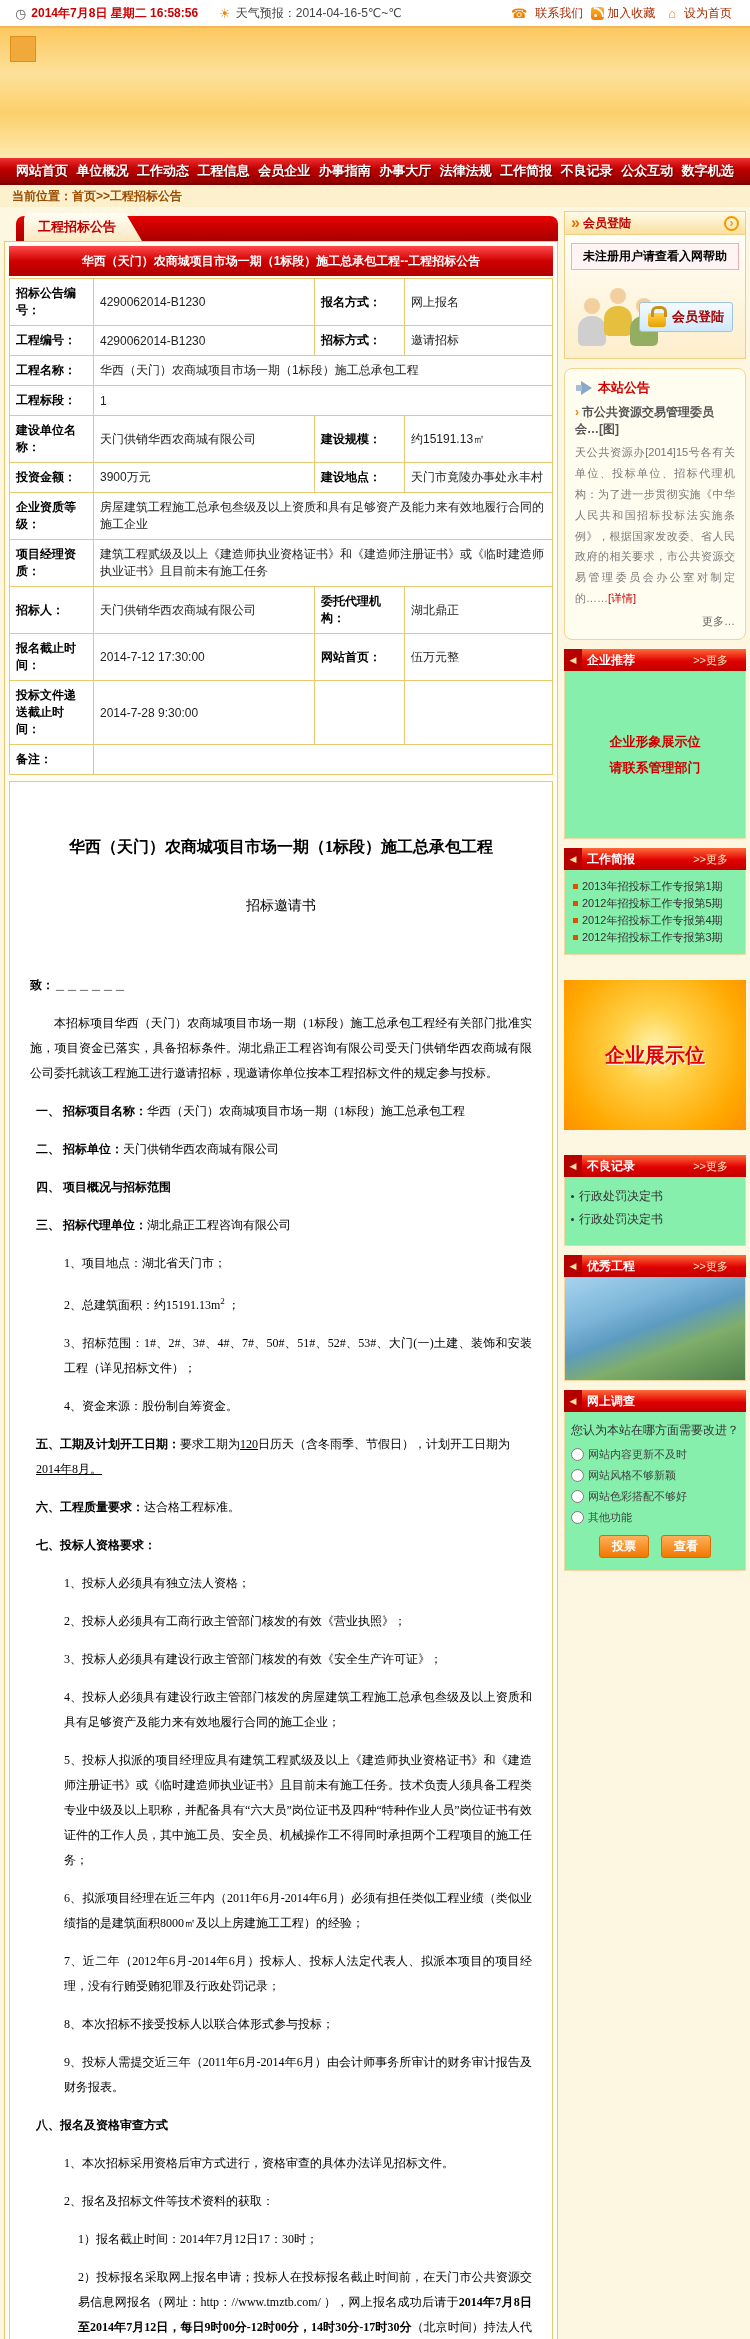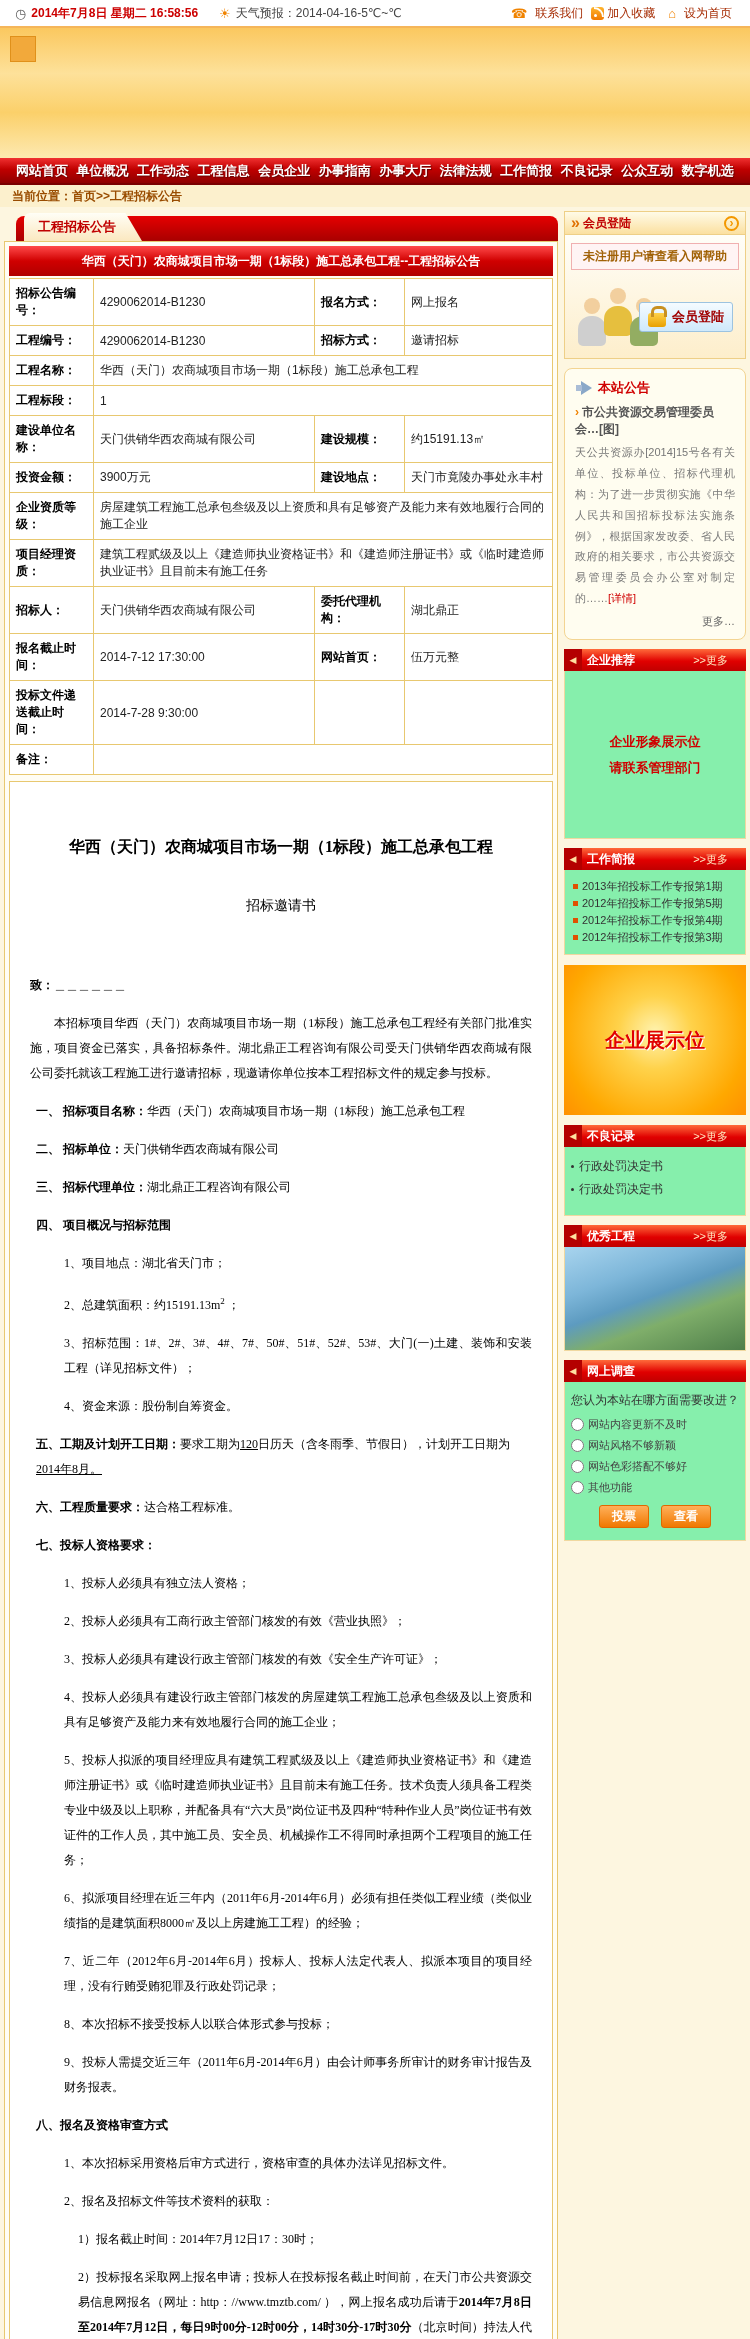--- a/index.html
+++ b/index.html
@@ -51,21 +51,21 @@
 .rh{height:22px;background:linear-gradient(#ff6a3a,#e00000 55%,#c00000);display:flex;align-items:center;color:#fff;font-weight:bold;font-size:12px}
 .rh .hicon{width:18px;height:22px;background:#b40000;color:#ffe0a0;font-size:9px;display:flex;align-items:center;justify-content:center;margin-right:5px}
 .rh .more{margin-left:auto;margin-right:18px;font-size:11px;color:#ffe9c0;font-weight:normal;cursor:pointer;text-decoration:none}
 .rh-body{border:1px solid #f0d8a0;border-top:none;background:#86efac}
 
 .mh{height:24px;background:linear-gradient(#fffbe8,#fbe0a0);border:1px solid #eecf87;display:flex;align-items:center;padding:0 6px}
 .mh-pre{color:#e07000;font-weight:bold;margin-right:3px}
 .mh-title{color:#c00000;font-weight:bold;font-size:12px}
 .circ{margin-left:auto;width:15px;height:15px;border:2px solid #f39800;border-radius:50%;color:#f39800;display:flex;align-items:center;justify-content:center;font-weight:bold;font-size:12px;line-height:1;cursor:pointer}
 .mb{border:1px solid #eecf87;border-top:none;background:linear-gradient(#fffef8,#fdeecb);padding:8px 6px 10px;position:relative}
-.m-notice{border:1px solid #f0b0b0;background:#fff4f4;color:#a16207;font-weight:bold;font-size:12px;text-align:center;padding:4px 2px;cursor:pointer}
+.m-notice{border:1px solid #f0b0b0;background:#fff4f4;color:#000000;font-weight:bold;font-size:12px;text-align:center;padding:4px 2px;cursor:pointer}
 .ppl{position:relative;height:72px;margin-top:6px}
 .person{position:absolute;bottom:2px;width:30px}
 .person .hd{width:16px;height:16px;border-radius:50%;background:#f2cf9e;margin:0 auto}
 .person .bd{width:28px;height:30px;border-radius:13px 13px 5px 5px;margin:2px auto 0}
 .p1{left:6px}.p2{left:32px;bottom:12px}.p3{left:58px}
 .p1 .bd{background:#cfcfcf}.p2 .bd{background:#e6bf3e}.p3 .bd{background:#93ad62}
 .loginbtn{position:absolute;right:6px;bottom:16px;display:flex;align-items:center;border:1px solid #9cc3e0;background:linear-gradient(#f4fbff,#cfe9fb);padding:4px 8px;color:#a00000;font-weight:bold;font-size:13px;border-radius:3px;cursor:pointer}
 .lock{width:18px;height:14px;background:linear-gradient(#ffd24a,#e8a000);border-radius:3px;position:relative;margin-right:6px;margin-top:6px}
 .lock:before{content:"";position:absolute;top:-7px;left:3px;width:10px;height:8px;border:3px solid #c89020;border-bottom:none;border-radius:6px 6px 0 0}
 
@@ -77,21 +77,21 @@
 .nb-title{font-size:12px;color:#555;font-weight:bold;margin:7px 0 4px;cursor:pointer}
 .nb-title .ar{color:#f08300;margin-right:3px}
 .nb-body{font-size:11px;color:#777;line-height:1.9;text-align:justify}
 .nb-body .detail{color:#d00000;cursor:pointer}
 .nb-more{text-align:right;color:#666;font-size:11px;margin-top:5px;cursor:pointer}
 
 .promo-body{height:168px;display:flex;flex-direction:column;align-items:center;justify-content:center;color:#d00000;font-weight:bold;font-size:13px;line-height:26px}
 .briefs-body{padding:8px 4px}
 .brief-item{display:flex;align-items:center;font-size:11px;color:#333;height:17px;white-space:nowrap;overflow:hidden;cursor:pointer}
 .brief-item .sq{width:5px;height:5px;background:#e05000;margin:0 4px;flex:none}
-.sc-side{height:150px;margin:10px 0;background:radial-gradient(circle at 50% 45%,#fff3b0 0%,#ffd24a 30%,#ffa800 75%,#ff9000 100%);display:flex;align-items:center;justify-content:center;cursor:pointer}
+.sc-side{height:150px;margin:25px 0;background:radial-gradient(circle at 50% 45%,#fff3b0 0%,#ffd24a 30%,#ffa800 75%,#ff9000 100%);display:flex;align-items:center;justify-content:center;cursor:pointer}
 .sc-side span{color:#e00000;font-size:20px;font-weight:bold;text-shadow:1px 1px 0 #fff}
 .bad-body{padding:8px 6px 14px}
 .bad-item{font-size:12px;color:#333;line-height:23px;display:flex;align-items:center;cursor:pointer}
 .bad-item .dotb{width:3px;height:3px;background:#333;border-radius:50%;margin-right:5px;flex:none}
 .exc-photo{height:104px;background:linear-gradient(160deg,#a8d4ee 0%,#7db6d9 30%,#5d9bc0 48%,#7fae6a 66%,#4f7f4a 100%)}
 .survey-body{padding:8px 6px 12px}
 .sq-q{font-size:12px;color:#333;line-height:1.7;margin-bottom:6px}
 .opt{display:flex;align-items:center;font-size:11px;color:#444;margin:6px 0;cursor:pointer}
 .opt input{margin-right:4px}
 .sbtns{display:flex;justify-content:center;gap:12px;margin-top:10px}
@@ -219,22 +219,22 @@
               </tr>
             </tbody>
         </table>
         <div class="docbox">
             <div class="dp doc-main-title"><span style="font-weight: bold;">华西（天门）农商城项目市场一期（1标段）施工总承包工程</span></div>
             <div class="dp doc-sub-title"><span>招标邀请书</span></div>
             <div class="dp "><span style="font-weight: bold;">致：</span><span>＿＿＿＿＿＿</span></div>
             <div class="dp first-indent"><span>本招标项目华西（天门）农商城项目市场一期（1标段）施工总承包工程经有关部门批准实施，项目资金已落实，具备招标条件。湖北鼎正工程咨询有限公司受天门供销华西农商城有限公司委托就该工程施工进行邀请招标，现邀请你单位按本工程招标文件的规定参与投标。</span></div>
             <div class="dp ind0"><span style="font-weight: bold;">一、 招标项目名称：</span><span>华西（天门）农商城项目市场一期（1标段）施工总承包工程</span></div>
             <div class="dp ind0"><span style="font-weight: bold;">二、 招标单位：</span><span>天门供销华西农商城有限公司</span></div>
+            <div class="dp ind0"><span style="font-weight: bold;">四、 项目概况与招标范围</span></div>
             <div class="dp ind0"><span style="font-weight: bold;">三、 招标代理单位：</span><span>湖北鼎正工程咨询有限公司</span></div>
-            <div class="dp ind0"><span style="font-weight: bold;">四、 项目概况与招标范围</span></div>
             <div class="dp ind1"><span>1、项目地点：湖北省天门市；</span></div>
             <div class="dp ind1"><span>2、总建筑面积：约15191.13m</span><sup>2</sup><span> ；</span></div>
             <div class="dp ind1"><span>3、招标范围：1#、2#、3#、4#、7#、50#、51#、52#、53#、大门(一)土建、装饰和安装工程（详见招标文件）；</span></div>
             <div class="dp ind1"><span>4、资金来源：股份制自筹资金。</span></div>
             <div class="dp ind0"><span style="font-weight: bold;">五、工期及计划开工日期：</span><span>要求工期为</span><span style="text-decoration: underline;">120</span><span>日历天（含冬雨季、节假日），计划开工日期为</span><span style="text-decoration: underline;">2014年8月。</span></div>
             <div class="dp ind0"><span style="font-weight: bold;">六、工程质量要求：</span><span>达合格工程标准。</span></div>
             <div class="dp ind0"><span style="font-weight: bold;">七、投标人资格要求：</span></div>
             <div class="dp ind1"><span>1、投标人必须具有独立法人资格；</span></div>
             <div class="dp ind1"><span>2、投标人必须具有工商行政主管部门核发的有效《营业执照》；</span></div>
             <div class="dp ind1"><span>3、投标人必须具有建设行政主管部门核发的有效《安全生产许可证》；</span></div>

